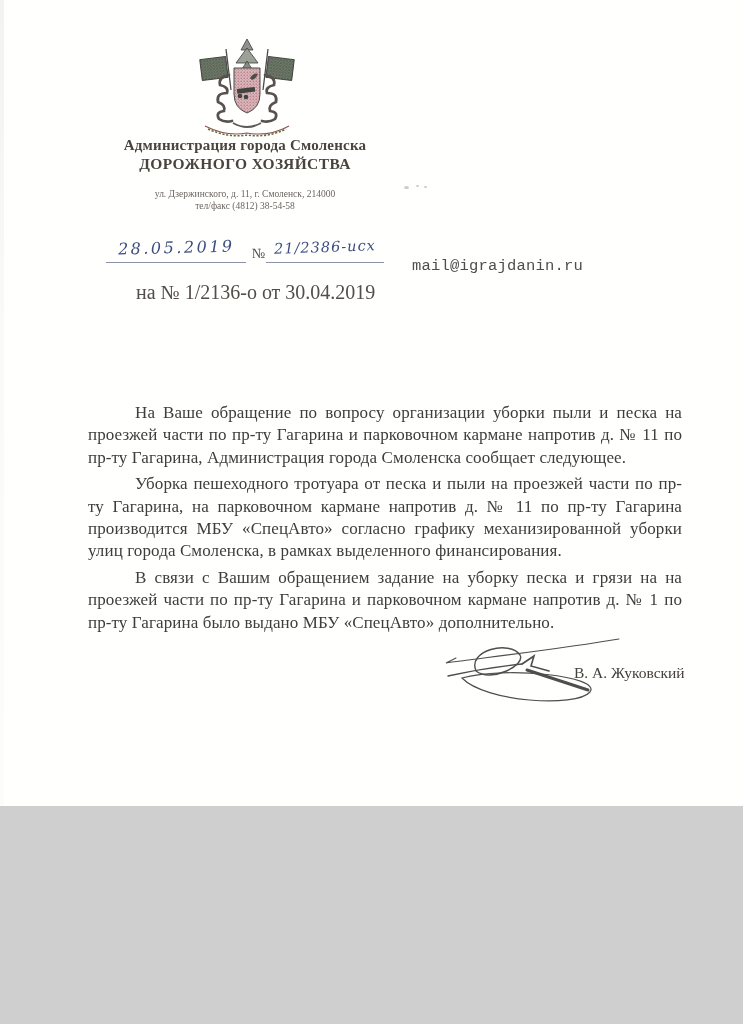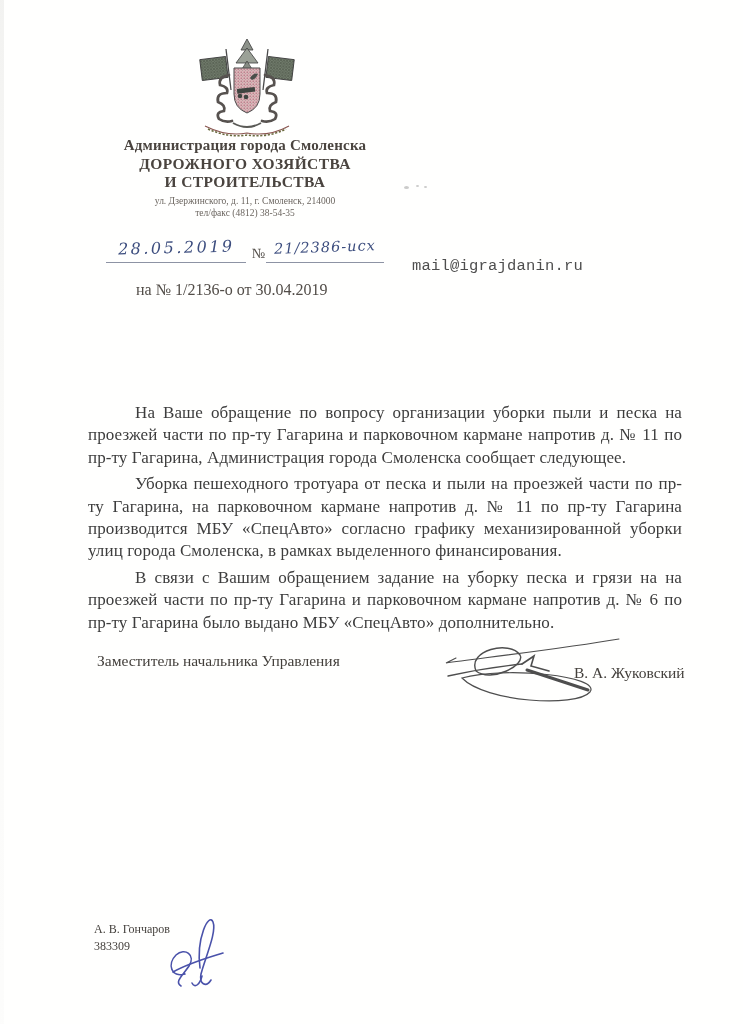--- a/index.html
+++ b/index.html
@@ -1,56 +1,56 @@
 <!DOCTYPE html>
 <html><head>
 <meta charset="utf-8">
 <style>
   html,body{margin:0;padding:0;background:#cfcfcf;}
   .page{
     position:relative;
-    width:743px;height:1024px;
+    width:743px;height:806px;
     margin:0 auto;
     background:#fffffe;
     overflow:hidden;
     font-family:"Liberation Serif", serif;
     color:#3e3e3e;
   }
   .page::before{
     content:"";position:absolute;left:0;top:0;width:4px;height:100%;
     background:linear-gradient(180deg,#ededeb 0%,#f7f7f5 40%,#fbfbfa 100%);
     opacity:.7;pointer-events:none;
   }
   
   .emblem{position:absolute;left:192px;top:38px;width:110px;height:100px;}
   .letterhead{
     position:absolute;left:85px;top:136px;width:320px;
     text-align:center;color:#4a443f;
   }
   .org-line1{font-weight:bold;font-size:15px;line-height:19px;letter-spacing:.2px;}
   .org-line{font-weight:bold;font-size:15.5px;line-height:18px;letter-spacing:.4px;}
   .lh-small{font-size:9.5px;line-height:11.5px;color:#6b655f;}
-  .lh-small.first{margin-top:5px;}
+  .lh-small.first{margin-top:16px;}
   
   .date-field{
     position:absolute;left:106px;top:238px;width:140px;height:24px;
     border-bottom:1.5px solid #8d93a4;text-align:center;
   }
   .hand{
     font-family:"DejaVu Serif", serif;font-style:italic;
     color:#3c4d7e;
   }
   .date-field .hand{font-size:16px;letter-spacing:2.5px;display:inline-block;transform:rotate(-1.5deg);}
   .num-sign{position:absolute;left:252px;top:246px;font-size:14px;color:#55504b;}
   .number-field{
     position:absolute;left:266px;top:238px;width:118px;height:24px;
     border-bottom:1.5px solid #8d93a4;text-align:center;
   }
   .number-field .hand{font-size:14.5px;letter-spacing:1px;display:inline-block;transform:rotate(-2deg);}
-  .reply-ref{position:absolute;left:136px;top:281px;font-size:16px;color:#524d48;}
+  .reply-ref{position:absolute;left:136px;top:281px;font-size:20px;color:#524d48;}
   .email{position:absolute;left:412px;top:257px;font-size:15.5px;color:#4e4e4e;letter-spacing:.2px;font-family:Liberation Mono, monospace;}
   .scan-artifact{position:absolute;left:404px;top:184px;width:34px;height:6px;opacity:.45;}
   .scan-artifact i{position:absolute;border-radius:50%;background:#8d8d8d;display:block;}
   
   .letter-body{position:absolute;left:84px;top:398px;width:602px;}
   .letter-body p{
     margin:4px;font-size:17px;line-height:22.4px;
     text-align:justify;text-indent:47px;color:#3d3d3d;
     letter-spacing:.1px;
   }
@@ -106,23 +106,22 @@
     <path d="M73 37 q11 2 9 10 q-9 2 -7 8 q11 0 9 9 q-8 3 -6 9 q9 1 5 8 q-6 4 -13 2" fill="none" stroke="#57524f" stroke-width="2.7" stroke-linecap="round"></path>
     <path d="M41 85 q14 8 28 0" fill="none" stroke="#5a5a56" stroke-width="2"></path>
 
     <path d="M13 88 q22 11 42 7 q22 4 42 -7" fill="none" stroke="#8a5550" stroke-width="1.1"></path>
     <path d="M16 91 q20 9 39 6 q21 3 39 -6" fill="none" stroke="#6a6a3e" stroke-width="1.6" stroke-dasharray="2.2 1.6"></path>
   </svg>
 
   <div class="letterhead">
     <div class="org-line1">Администрация города Смоленска</div>
     <div class="org-line">ДОРОЖНОГО ХОЗЯЙСТВА</div>
-    <div class="org-line">И СТРОИТЕЛЬСТВА</div>
     <div class="lh-small first">ул. Дзержинского, д. 11, г. Смоленск, 214000</div>
-    <div class="lh-small">тел/факс (4812) 38-54-35</div>
+    <div class="lh-small">тел/факс (4812) 38-54-58</div>
   </div>
 
   <div class="scan-artifact">
     <i style="left:0;top:2px;width:5px;height:3px;"></i>
     <i style="left:12px;top:1px;width:3px;height:2px;"></i>
     <i style="left:20px;top:2px;width:3px;height:2px;"></i>
   </div>
 
   <div class="date-field">
     <span class="hand">28.05.2019</span>
@@ -130,24 +129,23 @@
   <div class="num-sign">№</div>
   <div class="number-field">
     <span class="hand">21/2386-исх</span>
   </div>
   <div class="reply-ref">на № 1/2136-о от 30.04.2019</div>
   <div class="email">mail@igrajdanin.ru</div>
 
   <div class="letter-body">
     <p>На Ваше обращение по вопросу организации уборки пыли и песка на проезжей части по пр-ту Гагарина и парковочном кармане напротив д. № 11 по пр-ту Гагарина, Администрация города Смоленска сообщает следующее.</p>
     <p>Уборка пешеходного тротуара от песка и пыли на проезжей части по пр-ту Гагарина, на парковочном кармане напротив д. № 11 по пр-ту Гагарина производится МБУ «СпецАвто» согласно графику механизированной уборки улиц города Смоленска, в рамках выделенного финансирования.</p>
-    <p>В связи с Вашим обращением задание на уборку песка и грязи на на проезжей части по пр-ту Гагарина и парковочном кармане напротив д. № 6 по пр-ту Гагарина было выдано МБУ «СпецАвто» дополнительно.</p>
+    <p>В связи с Вашим обращением задание на уборку песка и грязи на на проезжей части по пр-ту Гагарина и парковочном кармане напротив д. № 1 по пр-ту Гагарина было выдано МБУ «СпецАвто» дополнительно.</p>
   </div>
 
-  <div class="sign-title">Заместитель начальника Управления</div>
   <svg class="sign-scribble" viewBox="0 0 195 84">
     <g fill="none" stroke="#4e4e4e" stroke-linecap="round">
       <path d="M189 13 C130 23 52 32 16 37 l10 -5" stroke-width="1.1"></path>
       <path d="M46 45 C37 24 80 14 90 29 C96 39 61 57 46 45 Z" stroke-width="1.4"></path>
       <path d="M18 50 C45 44 72 40 92 38" stroke-width="1.3"></path>
       <path d="M92 38 l12 -8 l-3 10 l18 5" stroke-width="1.6"></path>
       <path d="M97 44 C115 50 140 58 158 64" stroke-width="3"></path>
       <path d="M32 52 C75 40 172 50 160 66 C146 82 55 76 32 52 Z" stroke-width="1.2"></path>
     </g>
   </svg>

